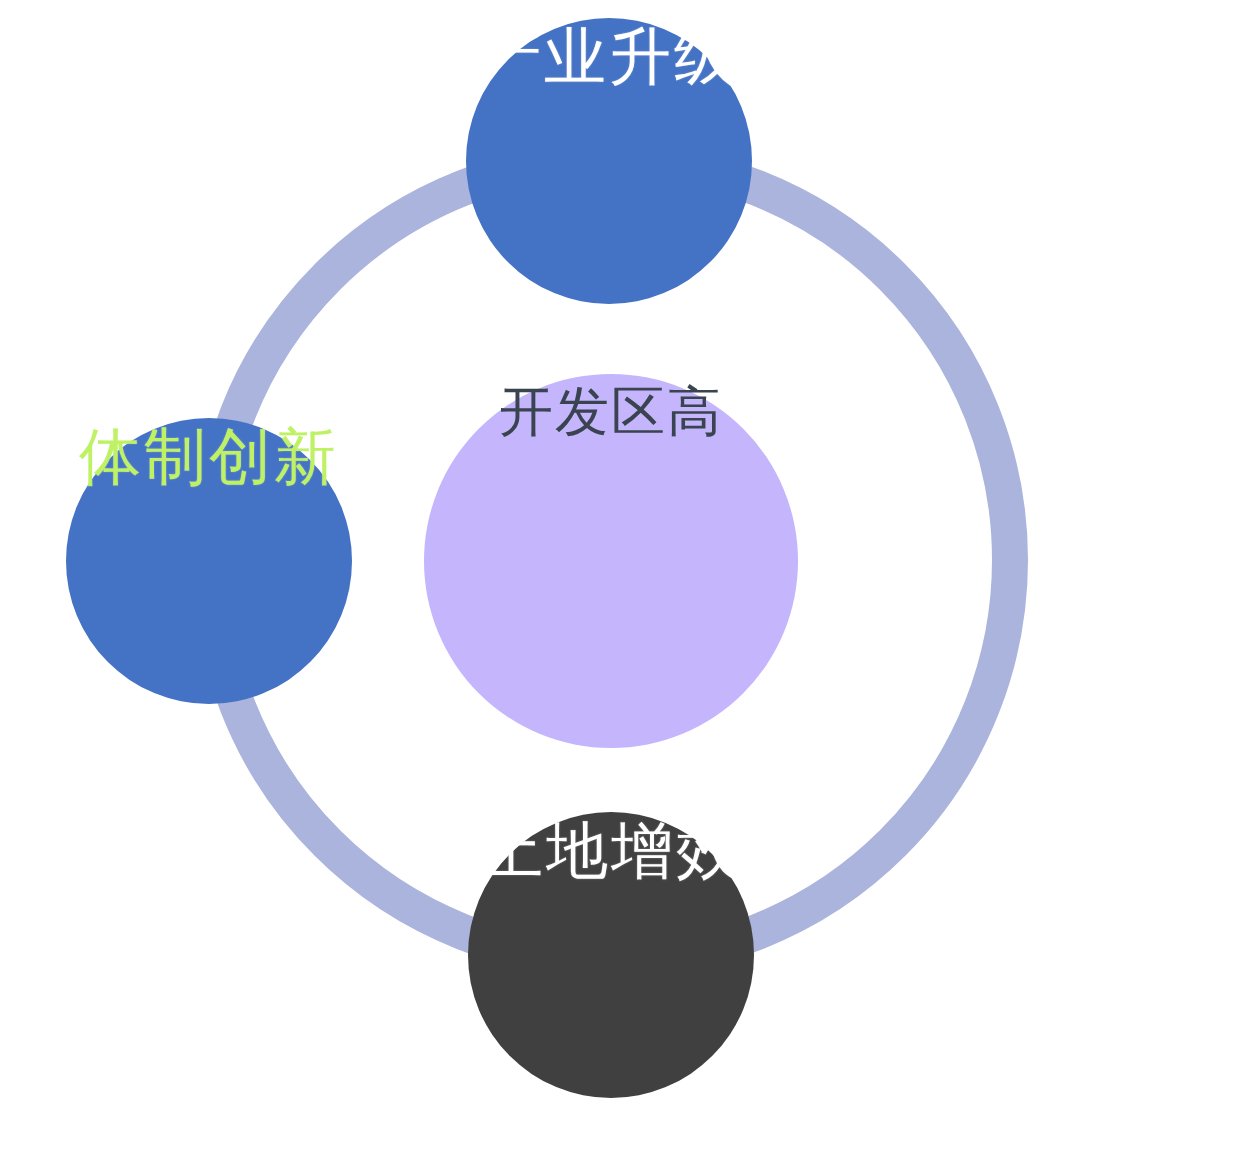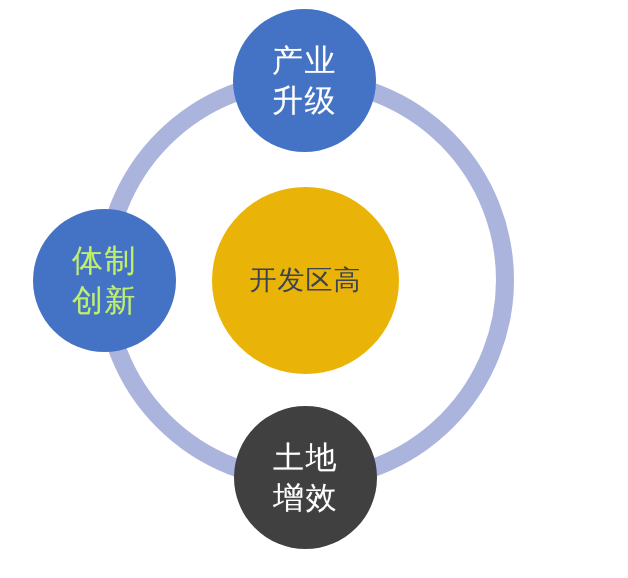--- a/index.html
+++ b/index.html
@@ -22,21 +22,21 @@
     position: absolute;
     left: 0;
     top: 0;
     width: 628px;
     height: 578px;
   }
   .node {
     position: absolute;
     border-radius: 50%;
     display: flex;
-    flex-direction: column;
+    flex-direction: row;
     justify-content: center;
     box-sizing: border-box;
     text-align: center;
   }
   .node-outer {
     width: 143px;
     height: 143px;
     background: #4472c4;
     color: #ffffff;
     font-size: 31px;
@@ -72,21 +72,21 @@
 </style>
 </head>
 <body>
 
 <div id="stage" style="background: rgb(255, 255, 255);">
 
   <svg id="ring-layer" viewBox="0 0 628 578" width="628" height="578" xmlns="http://www.w3.org/2000/svg">
     <circle cx="305" cy="280" r="200" fill="none" stroke="#aab4dc" stroke-width="18"></circle>
   </svg>
 
-  <div class="node node-center" id="node-center" style="background: #eab308; color: rgb(58, 68, 80);">
+  <div class="node node-center" id="node-center" style="background: #c4b5fd; color: rgb(58, 68, 80);">
     <span class="line">开发区高</span>
   </div>
 
   <div class="node node-outer" id="node-top" style="background: rgb(68, 114, 196); color: rgb(255, 255, 255);">
     <span class="line">产业</span>
     <span class="line">升级</span>
   </div>
 
 
   <div class="node node-outer" id="node-bottom" style="background: #404040; color: rgb(255, 255, 255);">

